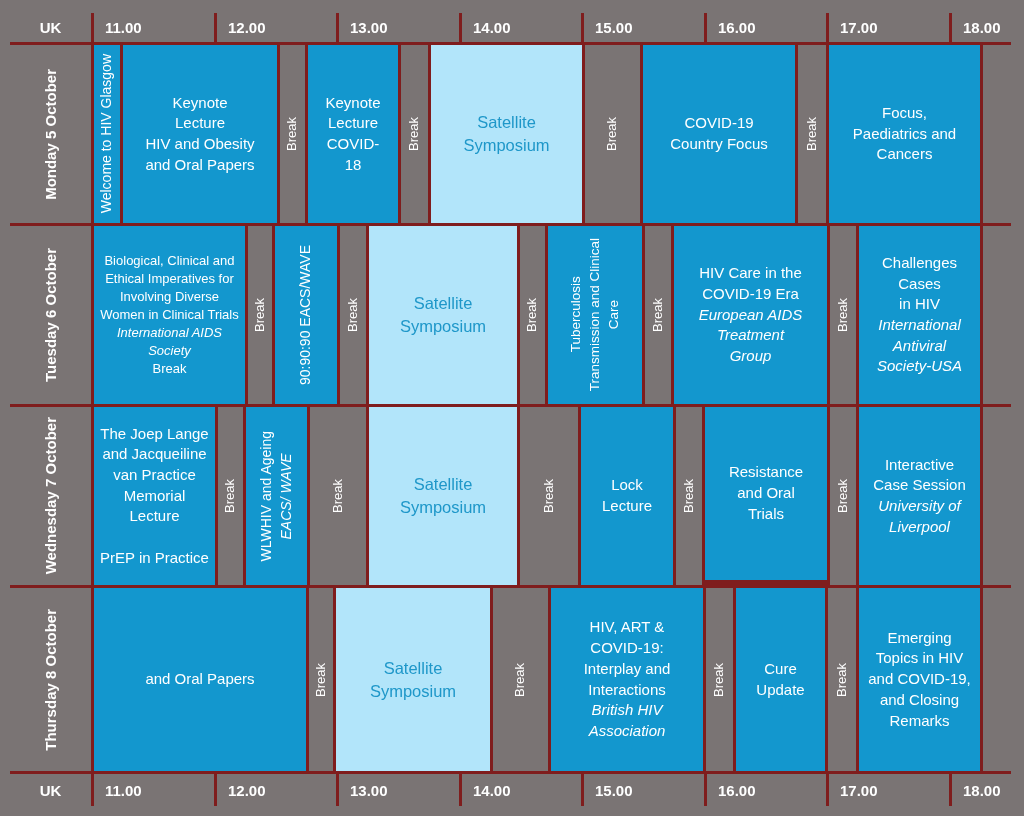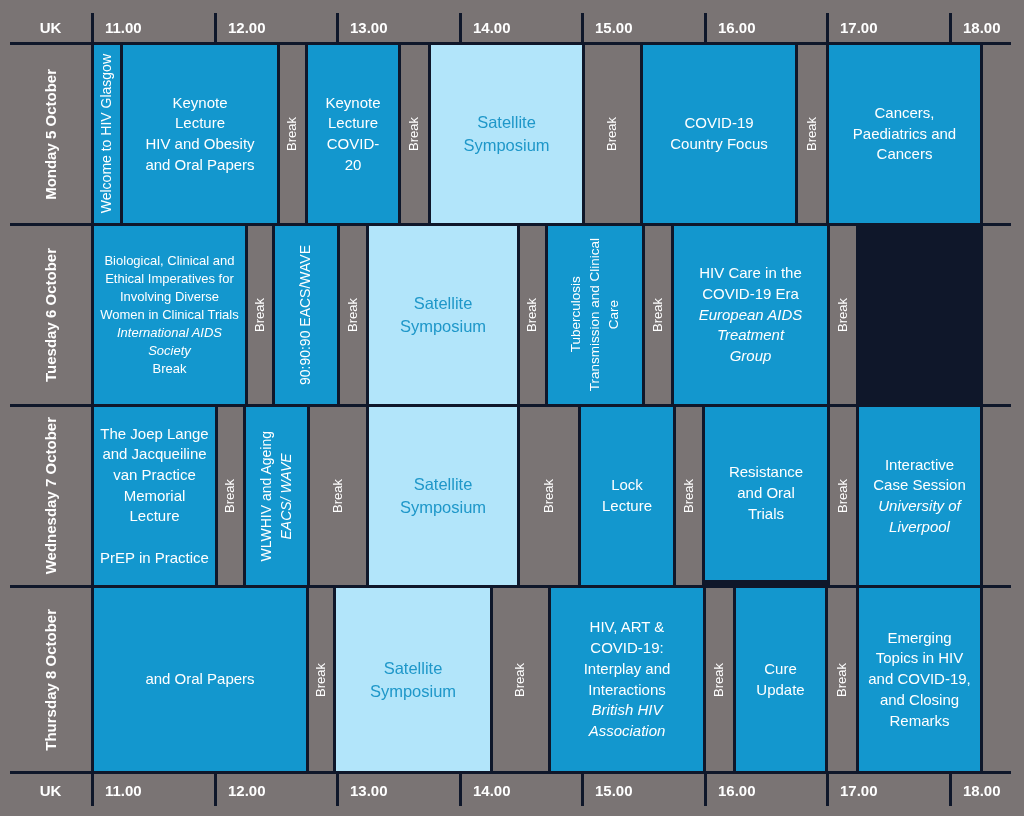--- a/index.html
+++ b/index.html
@@ -4,21 +4,21 @@
 <style>
   html,body{margin:0;padding:0;}
   body{
     width:1024px;height:816px;position:relative;overflow:hidden;
     background:var(--gray,#7A7474);
     font-family:"Liberation Sans", sans-serif;
     -webkit-font-smoothing:antialiased;
   }
   #stage{
     position:absolute;left:10px;top:13px;width:1001px;height:793px;
-    background:#0f172a;
+    background:#7f1d1d;
   }
   .cell{
     position:absolute;box-sizing:border-box;
     display:flex;align-items:center;justify-content:center;
     overflow:hidden;
   }
   .k-gray{background:var(--gray,#7A7474);}
   .k-blue{background:var(--blue,#1397CE);}
   .k-light{background:var(--light,#B2E5FA);}
   .txt{color:#FFFFFF;text-align:center;width:100%;}
@@ -85,21 +85,21 @@
       </div>
     </div>
     <div class="cell k-break k-gray" style="left: 270px; top: 32px; width: 25px; height: 178px;">
       <div class="vtext">Break</div>
     </div>
     <div class="cell k-sess k-blue" style="left: 298px; top: 32px; width: 90px; height: 178px;">
       <div class="txt">
         <div class="line">Keynote</div>
         <div class="line">Lecture</div>
         <div class="line">COVID-</div>
-        <div class="line">20</div>
+        <div class="line">18</div>
       </div>
     </div>
     <div class="cell k-break k-gray" style="left: 391px; top: 32px; width: 27px; height: 178px;">
       <div class="vtext">Break</div>
     </div>
     <div class="cell k-sat k-light" style="left: 421px; top: 32px; width: 151px; height: 178px;">
       <div class="txt">
         <div class="line">Satellite</div>
         <div class="line">Symposium</div>
       </div>
@@ -111,21 +111,21 @@
       <div class="txt">
         <div class="line">COVID-19</div>
         <div class="line">Country Focus</div>
       </div>
     </div>
     <div class="cell k-break k-gray" style="left: 788px; top: 32px; width: 28px; height: 178px;">
       <div class="vtext">Break</div>
     </div>
     <div class="cell k-sess k-blue" style="left: 819px; top: 32px; width: 151px; height: 178px;">
       <div class="txt">
-        <div class="line">Cancers,</div>
+        <div class="line">Focus,</div>
         <div class="line">Paediatrics and</div>
         <div class="line">Cancers</div>
       </div>
     </div>
     <div class="cell k-gray" style="left: 973px; top: 32px; width: 28px; height: 178px;"></div>
     <div class="cell k-gray k-day" style="left: 0px; top: 213px; width: 81px; height: 178px;">
       <div class="vtext">Tuesday 6 October</div>
     </div>
     <div class="cell k-sess k-blue" style="left: 84px; top: 213px; width: 151px; height: 178px; font-size: 13px;">
       <div class="txt">
@@ -173,20 +173,30 @@
         <div class="line">HIV Care in the</div>
         <div class="line">COVID-19 Era</div>
         <div class="line it">European AIDS</div>
         <div class="line it">Treatment</div>
         <div class="line it">Group</div>
       </div>
     </div>
     <div class="cell k-break k-gray" style="left: 820px; top: 213px; width: 26px; height: 178px;">
       <div class="vtext">Break</div>
     </div>
+    <div class="cell k-sess k-blue" style="left: 849px; top: 213px; width: 121px; height: 178px;">
+      <div class="txt">
+        <div class="line">Challenges</div>
+        <div class="line">Cases</div>
+        <div class="line">in HIV</div>
+        <div class="line it">International</div>
+        <div class="line it">Antiviral</div>
+        <div class="line it">Society-USA</div>
+      </div>
+    </div>
     <div class="cell k-gray" style="left: 973px; top: 213px; width: 28px; height: 178px;"></div>
     <div class="cell k-gray k-day" style="left: 0px; top: 394px; width: 81px; height: 178px;">
       <div class="vtext">Wednesday 7 October</div>
     </div>
     <div class="cell k-sess k-blue" style="left: 84px; top: 394px; width: 121px; height: 178px;">
       <div class="txt">
         <div class="line">The Joep Lange</div>
         <div class="line">and Jacqueiline</div>
         <div class="line">van Practice</div>
         <div class="line">Memorial</div>

